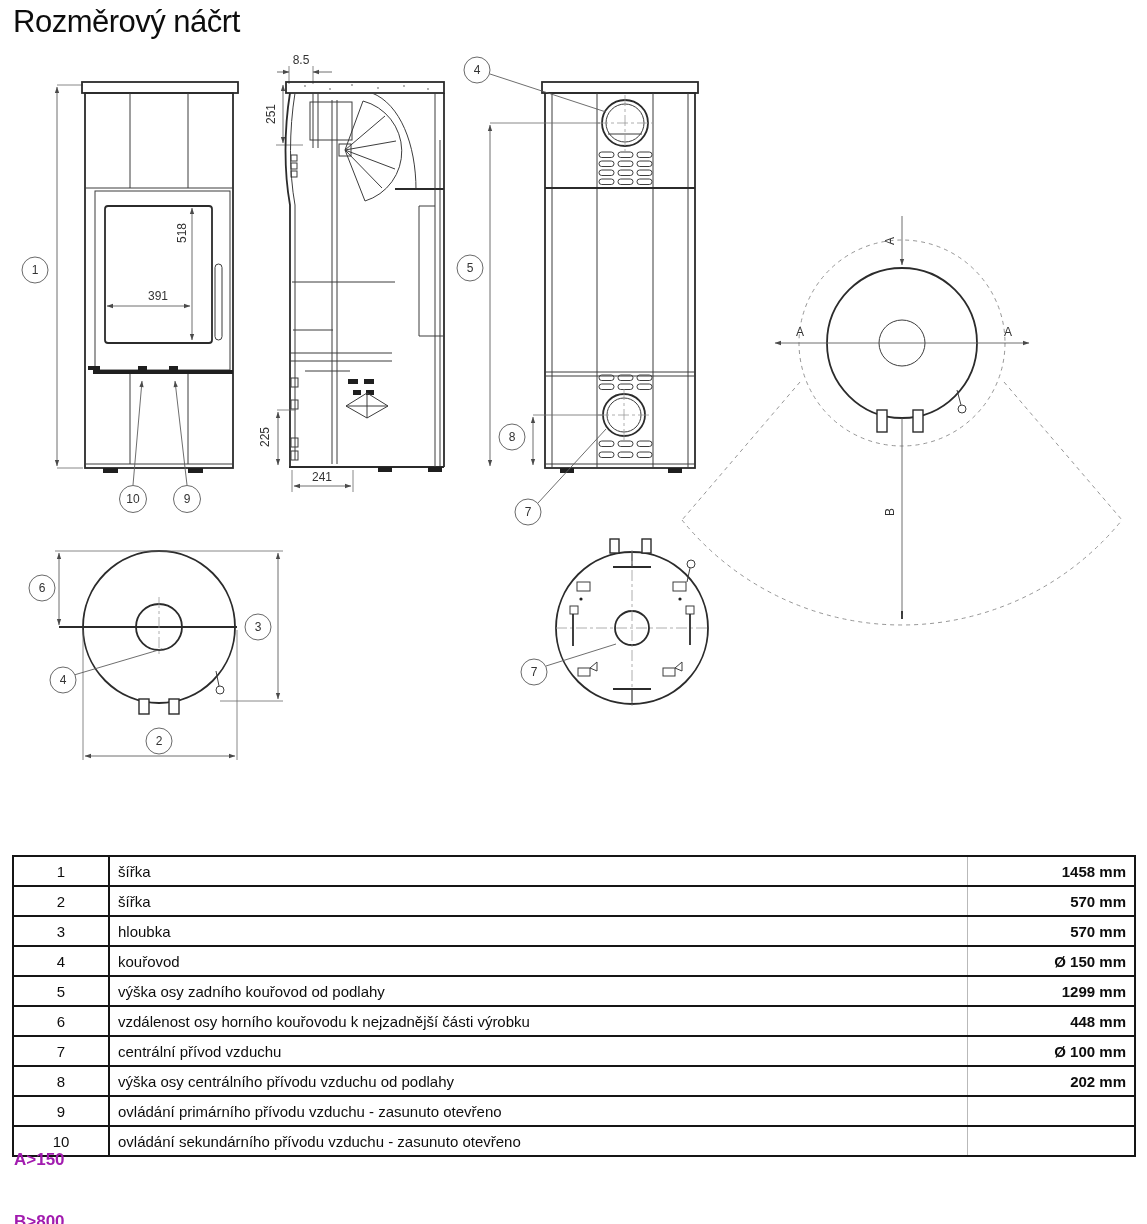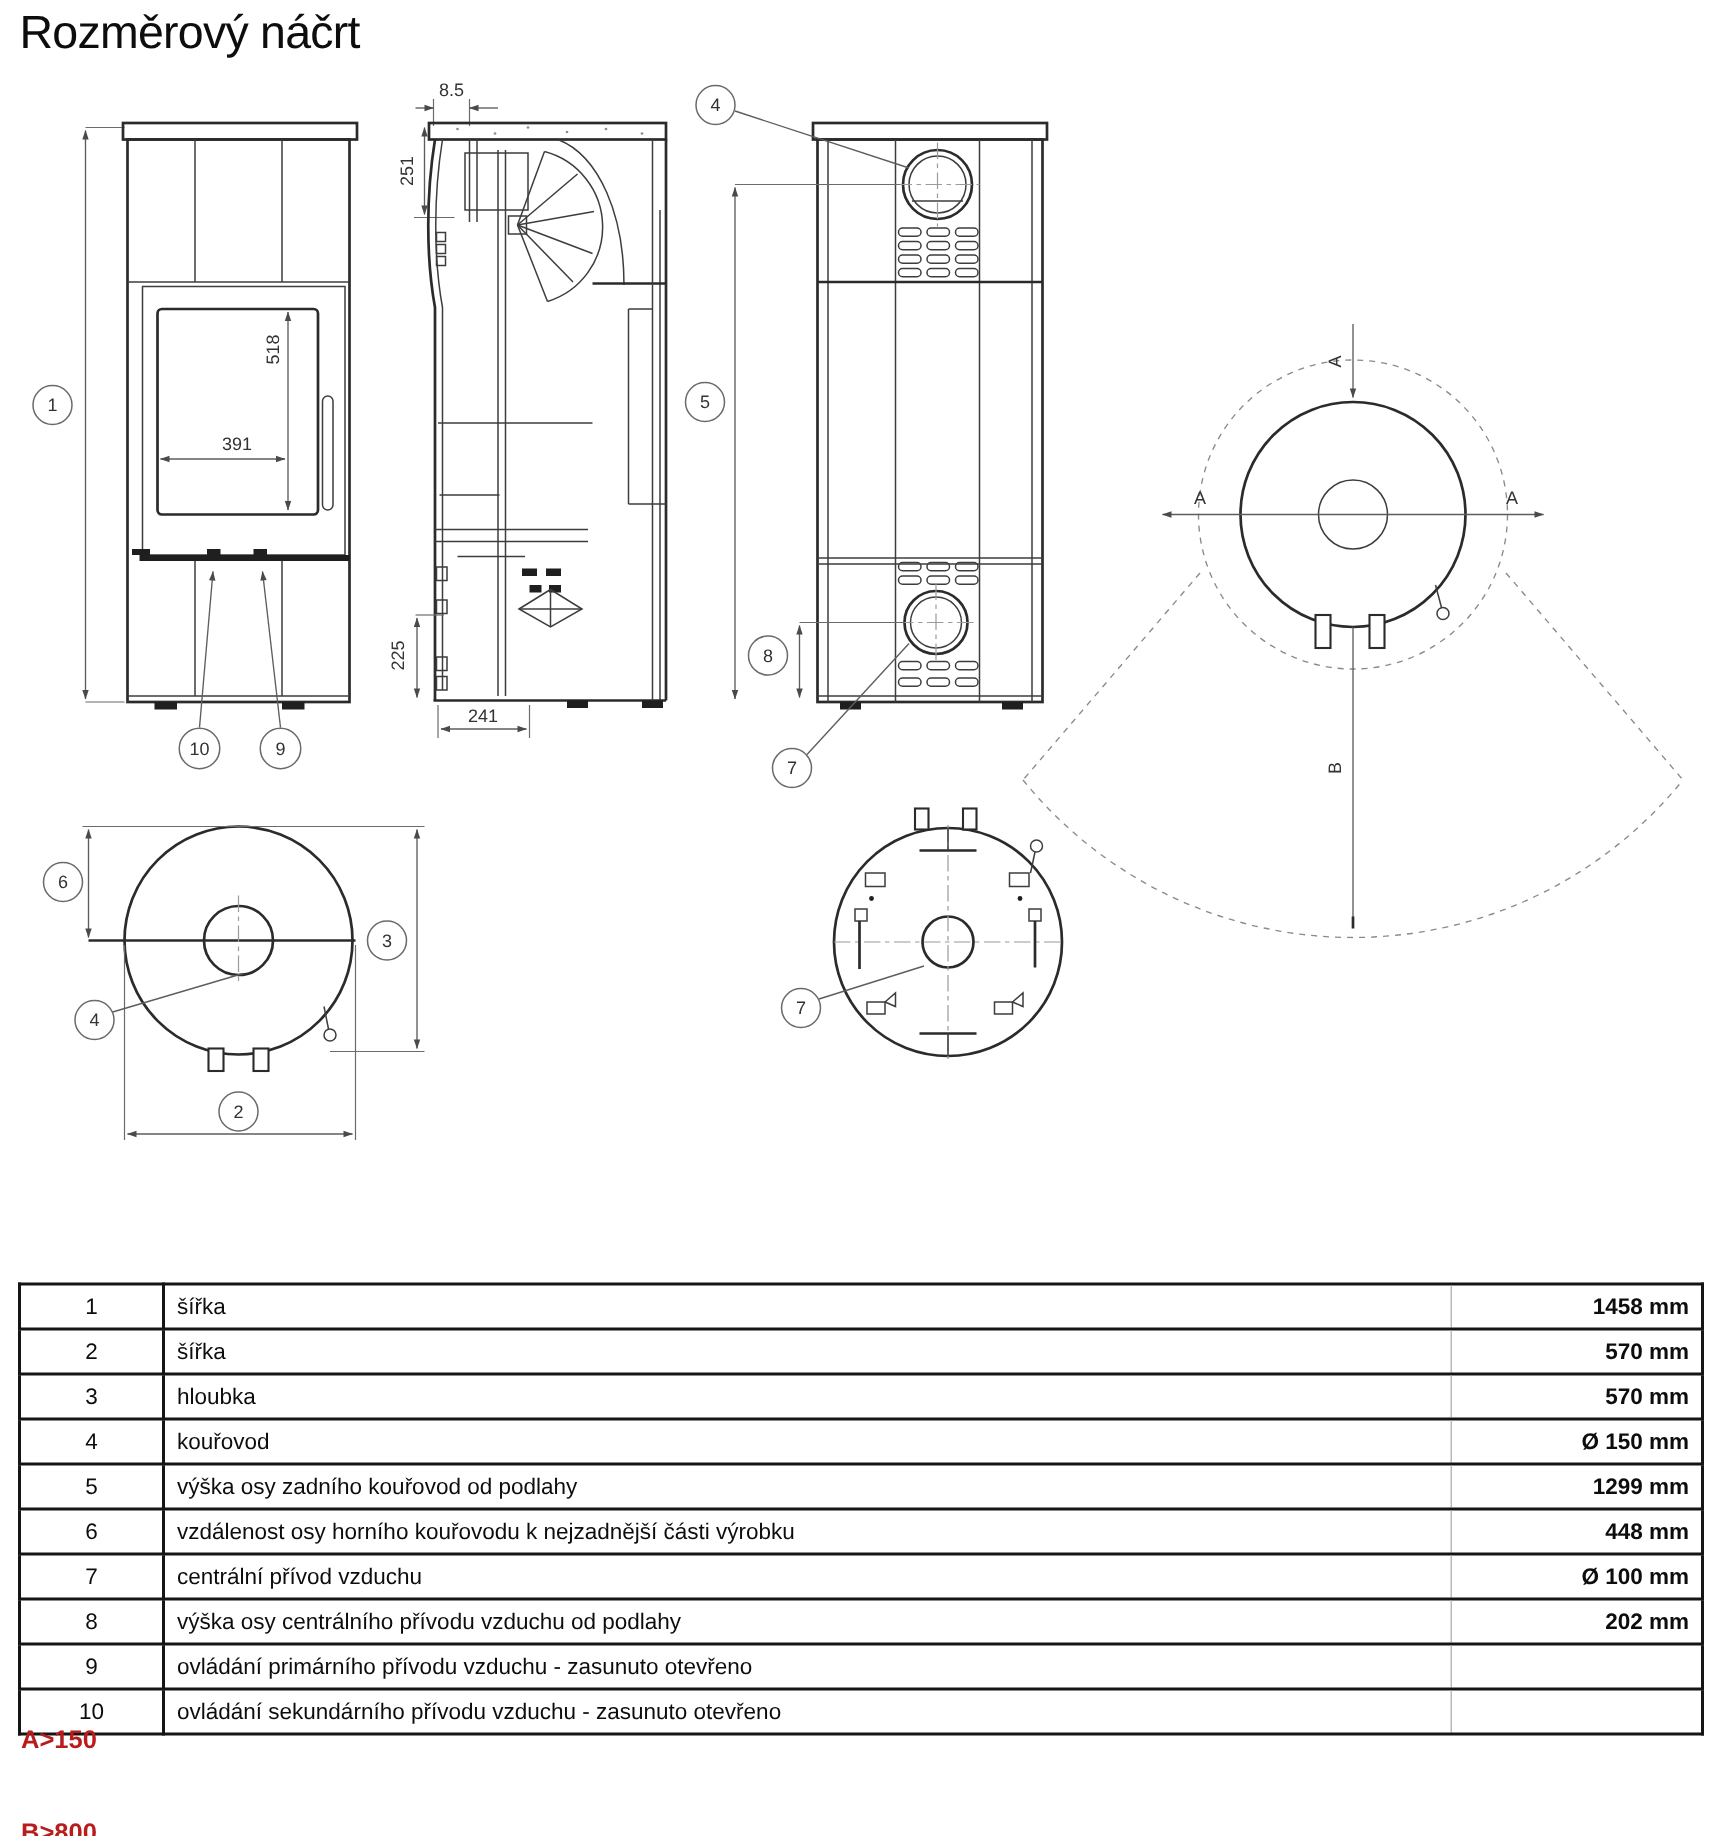--- a/index.html
+++ b/index.html
@@ -19,21 +19,21 @@
   .bln{fill:#fff;stroke:#6a6a6a;stroke-width:1;}
   .blt{font:12px "Liberation Sans",sans-serif;fill:#333;text-anchor:middle;}
   .dimt{font:12px "Liberation Sans",sans-serif;fill:#333;text-anchor:middle;}
   .spk{fill:#8c8c8c;stroke:none;}
   
   table#info{position:absolute;left:12px;top:855px;width:1124px;border-collapse:collapse;table-layout:fixed;font-size:15px;color:#0d0d0d;}
   table#info td{border-top:2px solid #151515;border-bottom:2px solid #151515;height:26px;padding:1px 8px;white-space:nowrap;overflow:hidden;}
   td.c-num{width:78px;text-align:center;border-left:2px solid #151515;border-right:2px solid #151515;}
   td.c-lab{text-align:left;}
   td.c-val{width:150px;text-align:right;border-left:1px solid #b9b9b9;border-right:2px solid #151515;font-weight:bold;}
-  .note{position:absolute;left:14px;font-size:17px;font-weight:700;color:#b91c1c;}
+  .note{position:absolute;left:14px;font-size:17px;font-weight:700;color:#a21caf;}
   #noteA{top:1150px;} #noteB{top:1212px;}
 </style>
 </head>
 <body>
 
 <div id="page">
 
   <div class="h1">Rozměrový náčrt</div>
 
   <svg id="draw" width="1147" height="800" viewBox="0 0 1147 800">

